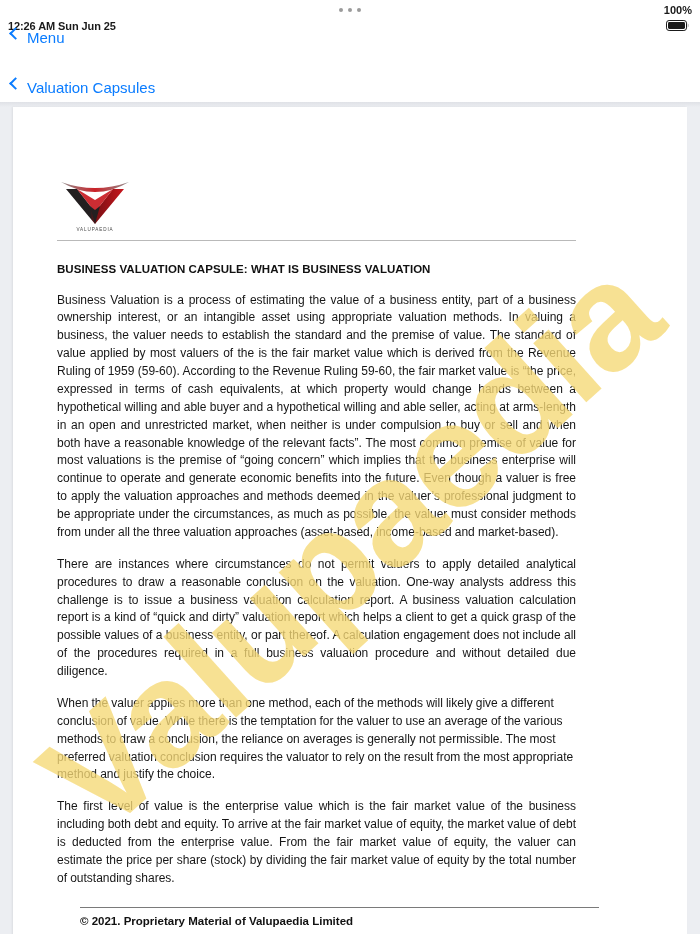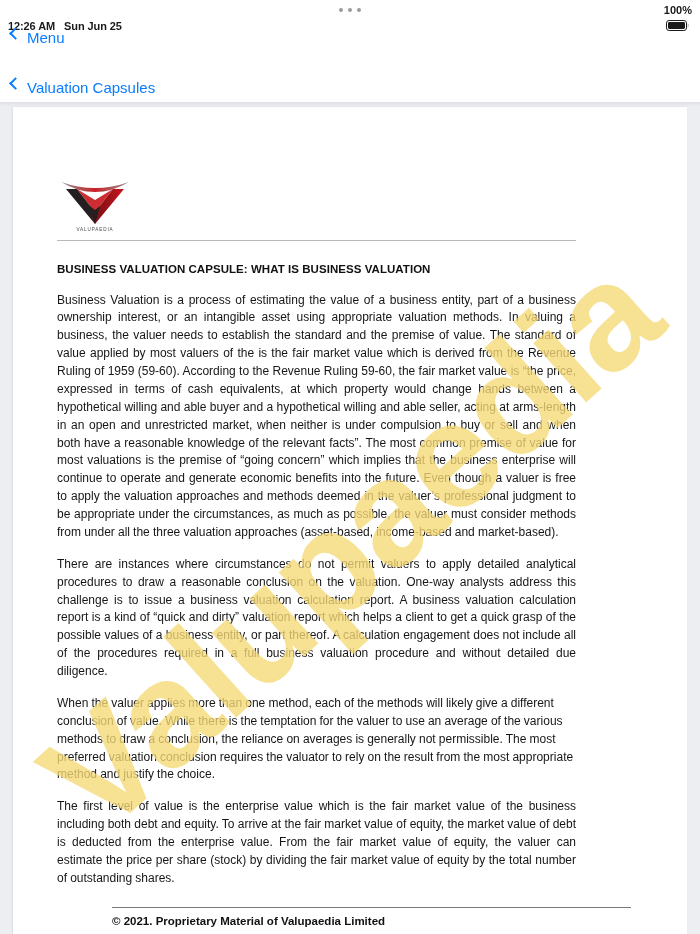--- a/index.html
+++ b/index.html
@@ -24,21 +24,21 @@
     align-items: center;
     background: #ffffff;
     padding: 0 8px;
     font-size: 11px;
     color: #1a1a1a;
     position: relative;
   }
   .status-left {
     display: flex;
     align-items: flex-end;
-    gap: 9px;
+    gap: 3px;
     white-space: nowrap;
     margin-top: 32px;
   }
   .status-time { font-weight: 600; letter-spacing: -0.1px; }
   .status-date { font-weight: 600; letter-spacing: -0.1px; }
 
   .status-center {
     position: absolute;
     left: 0; right: 0;
     top: 0; bottom: 0;
@@ -194,21 +194,20 @@
   }
   .para.left-align { text-align: left; }
 
   
   .page-footer {
     position: absolute;
     left: 67px;
     bottom: 22px;
     width: 519px;
     z-index: 4;
-    margin-left: 32px;
   }
   .footer-rule {
     border: 0;
     border-top: 1px solid #7a7a7a;
     margin: 0 0 7px 0;
     width: 519px;
   }
   .footer-text {
     font-size: 11.5px;
     font-weight: 700;

